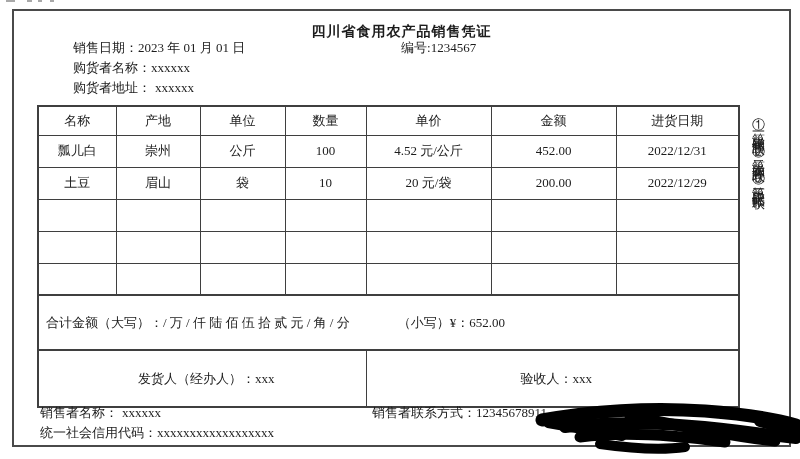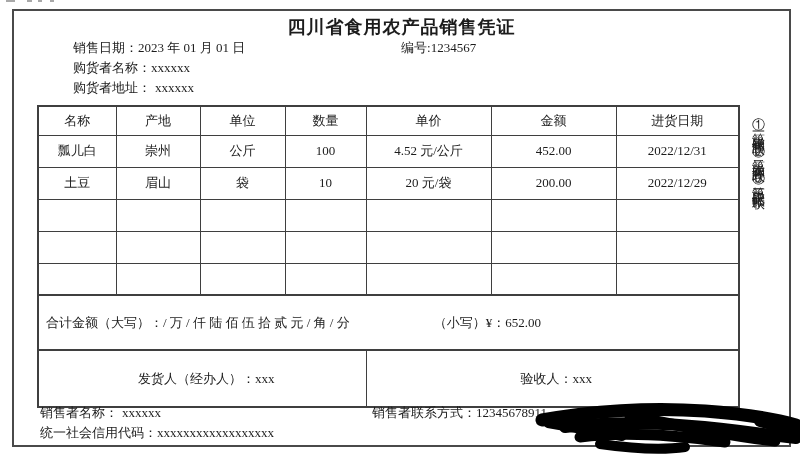--- a/index.html
+++ b/index.html
@@ -13,22 +13,22 @@
   .a1{left:6px;width:9px;}
   .a2{left:27px;width:5px;}
   .a3{left:38px;width:4px;}
   .a4{left:50px;width:4px;}
 
   .doc{
     position:absolute;left:12px;top:9px;width:779px;height:438px;
     box-sizing:border-box;border:2px solid #4a4a4a;background:#ffffff;
   }
   .title{
-    margin:0;padding-top:4px;text-align:center;
-    font-size:18px;font-weight:bold;letter-spacing:1px;
+    margin:0;padding-top:12px;text-align:center;
+    font-size:14px;font-weight:bold;letter-spacing:1px;
     font-family:"Liberation Sans","DejaVu Sans",sans-serif;
   }
   .info{position:absolute;left:26px;top:27px;width:730px;font-size:13px;}
   .info-row{position:relative;height:20px;line-height:20px;white-space:nowrap;margin-left:33px;}
   .info-right{position:absolute;left:328px;top:0;}
 
   table.items{
     position:absolute;left:23px;top:94px;width:701px;
     border-collapse:collapse;table-layout:fixed;
     font-size:13px;
@@ -43,21 +43,21 @@
   tr.hdr{height:29px;margin-top:6px;}
   tr.data{height:32px;}
   tr.row-total td{
     border-top:2px solid #3f3f3f;height:53px;
     text-align:left;padding-left:7px;white-space:nowrap;
   }
   tr.row-sign td{
     border-top:2px solid #3f3f3f;height:55px;
     text-align:center;padding-left:8px;
   }
-  .small-gap{margin-left:84px;}
+  .small-gap{margin-left:48px;}
 
   .footer{position:absolute;left:26px;top:392px;width:740px;font-size:13px;}
   .footer-row{position:relative;height:20px;line-height:20px;white-space:nowrap;}
   .footer-right{position:absolute;left:332px;top:0;}
   .val-gap{display:inline-block;min-width:4px;}
 
   .strip{
     position:absolute;left:727px;top:96px;height:300px;
     writing-mode:vertical-rl;text-orientation:upright;
     font-size:13px;letter-spacing:2px;line-height:34px;

